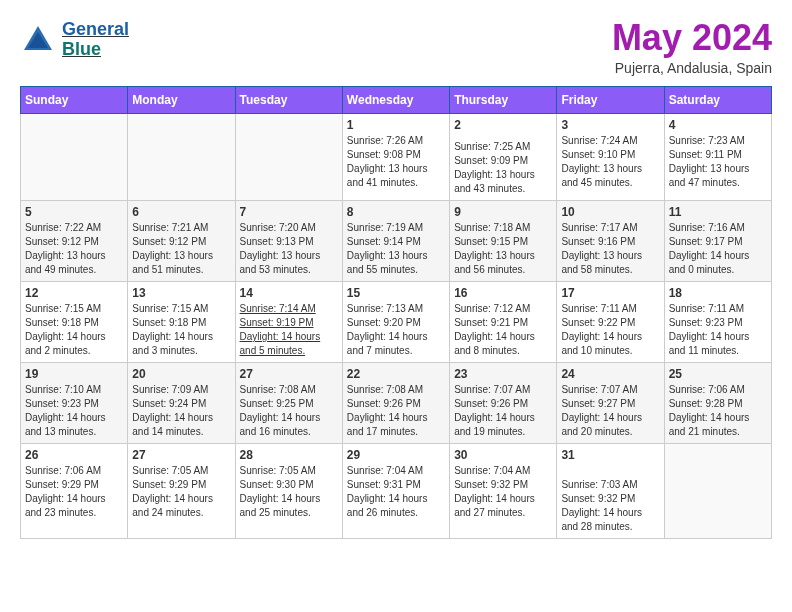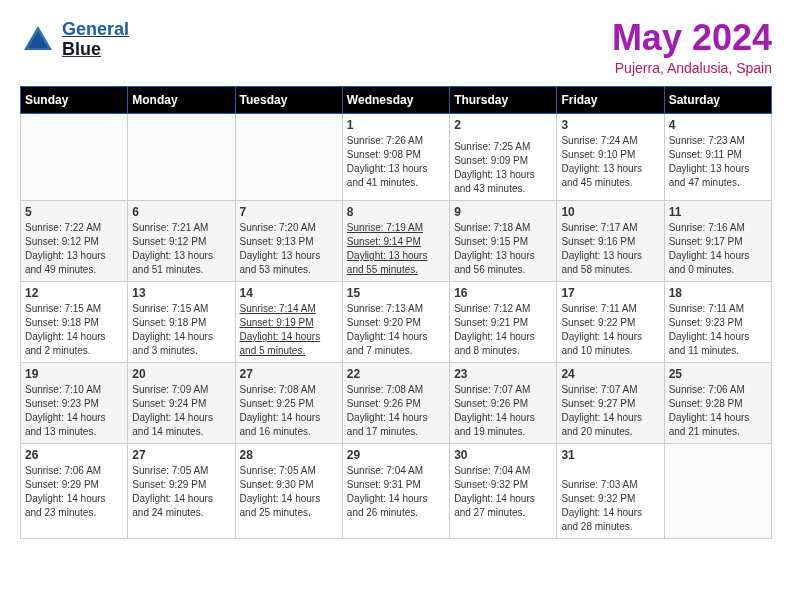--- a/index.html
+++ b/index.html
@@ -39,30 +39,30 @@
       text-align: right;
     }
     .month-title {
       font-size: 36px;
       font-weight: bold;
       color: #a21caf;
       line-height: 1;
     }
     .location {
       font-size: 14px;
-      color: #be185d;
+      color: #404040;
       margin-top: 4px;
     }
     table {
       width: 100%;
       border-collapse: collapse;
       table-layout: fixed;
     }
     thead tr th {
-      background-color: #000000;
+      background-color: #8b5cf6;
       color: #fff;
       font-size: 12px;
       font-weight: bold;
       padding: 6px 4px;
       text-align: left;
       border: 1px solid #1a5fa8;
     }
     tbody tr td {
       border: 1px solid #ccc;
       vertical-align: top;
@@ -95,21 +95,21 @@
 <body>
 
 <div class="header">
   <div class="logo">
     <svg class="logo-icon" viewBox="0 0 36 36">
       <polygon points="18,4 32,28 4,28" fill="#2a6db5"></polygon>
       <polygon points="18,10 28,26 8,26" fill="#1a5096"></polygon>
     </svg>
     <div class="logo-text">
       <div><span>General</span></div>
-      <div style="color:#0f172a;">Blue</div>
+      <div style="color:#0f766e;">Blue</div>
     </div>
   </div>
   <div class="title-block">
     <div class="month-title">May 2024</div>
     <div class="location">Pujerra, Andalusia, Spain</div>
   </div>
 </div>
 
 <table>
   <thead>
@@ -174,21 +174,21 @@
         </td>
         <td>
           <span class="day-num">7</span>
           <div class="day-info" style="white-space: pre-line;">Sunrise: 7:20 AM
 Sunset: 9:13 PM
 Daylight: 13 hours
 and 53 minutes.</div>
         </td>
         <td>
           <span class="day-num">8</span>
-          <div class="day-info" style="white-space: pre-line; text-decoration: underline;">Sunrise: 7:19 AM
+          <div class="day-info" style="white-space: pre-line;">Sunrise: 7:19 AM
 Sunset: 9:14 PM
 Daylight: 13 hours
 and 55 minutes.</div>
         </td>
         <td>
           <span class="day-num">9</span>
           <div class="day-info" style="white-space: pre-line;">Sunrise: 7:18 AM
 Sunset: 9:15 PM
 Daylight: 13 hours
 and 56 minutes.</div>

